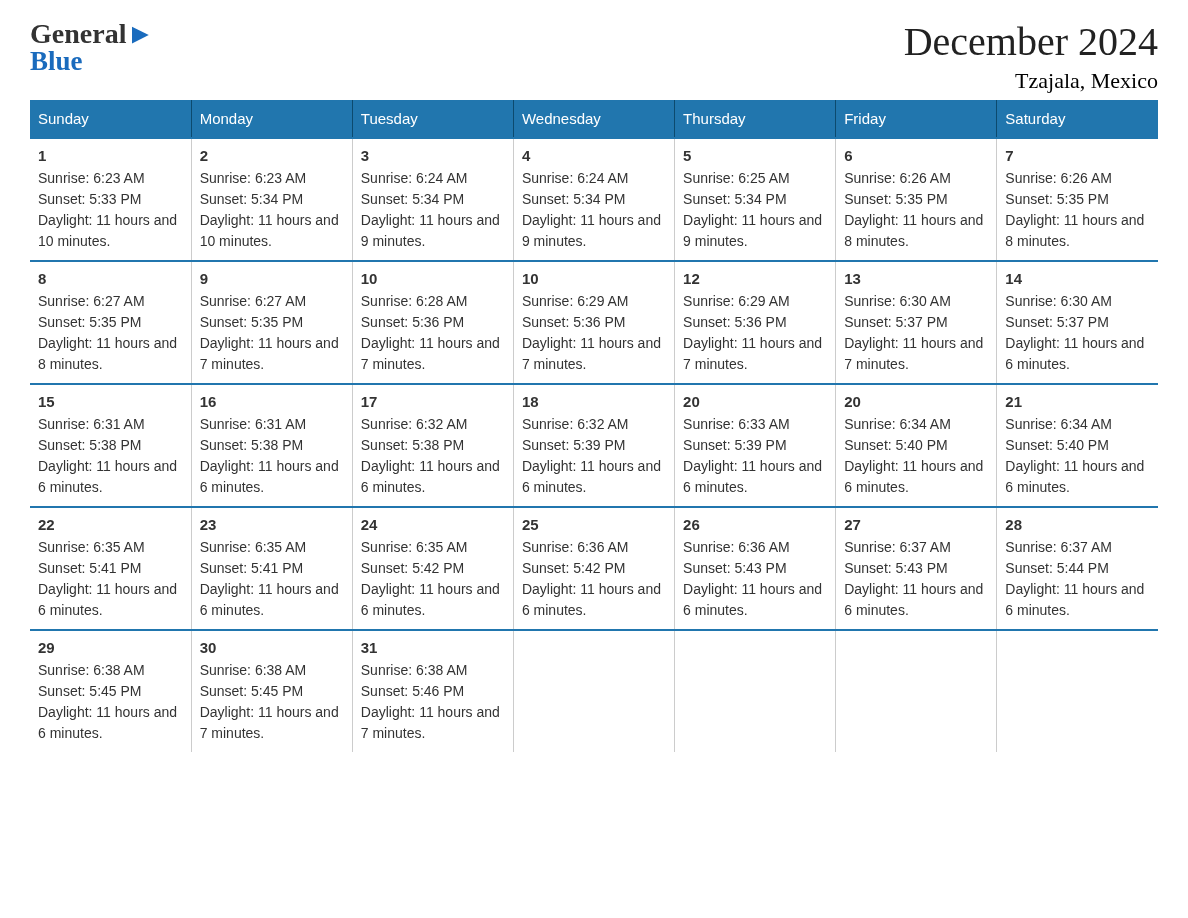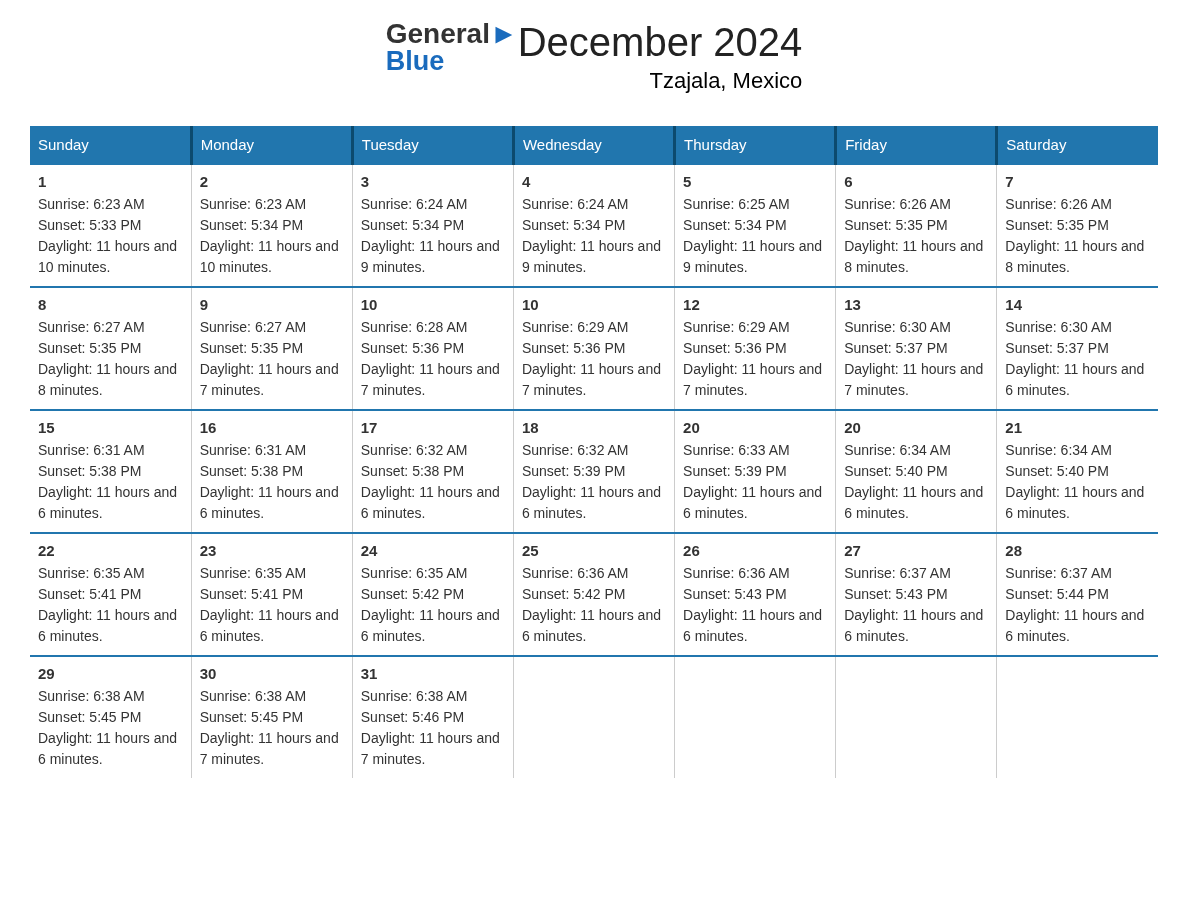--- a/index.html
+++ b/index.html
@@ -5,23 +5,24 @@
     * { box-sizing: border-box; margin: 0; padding: 0; }
     body {
       font-family: Arial, sans-serif;
       background: #fff;
       padding: 20px 30px;
       width: 1188px;
       min-height: 918px;
     }
     .header {
       display: flex;
-      justify-content: center;
+      justify-content: space-between;
       align-items: flex-start;
-      margin-bottom: 32px;
+      margin-bottom: 6px;
+      font-family: Liberation Serif, serif;
     }
     .logo {
       display: flex;
       flex-direction: column;
       align-items: flex-start;
     }
     .logo-general {
       font-size: 28px;
       font-weight: bold;
       color: #333;
@@ -57,21 +58,21 @@
       border-collapse: collapse;
       table-layout: fixed;
     }
     thead tr th {
       background-color: #2176ae;
       color: #fff;
       font-size: 15px;
       font-weight: normal;
       padding: 10px 8px;
       text-align: left;
-      border-right: 3px solid #0c4a6e;
+      border-right: 1px solid #0c4a6e;
     }
     thead tr th:last-child {
       border-right: none;
       margin-top: 27px;
     }
     tbody tr td {
       vertical-align: top;
       padding: 8px;
       font-size: 12.5px;
       color: #333;

